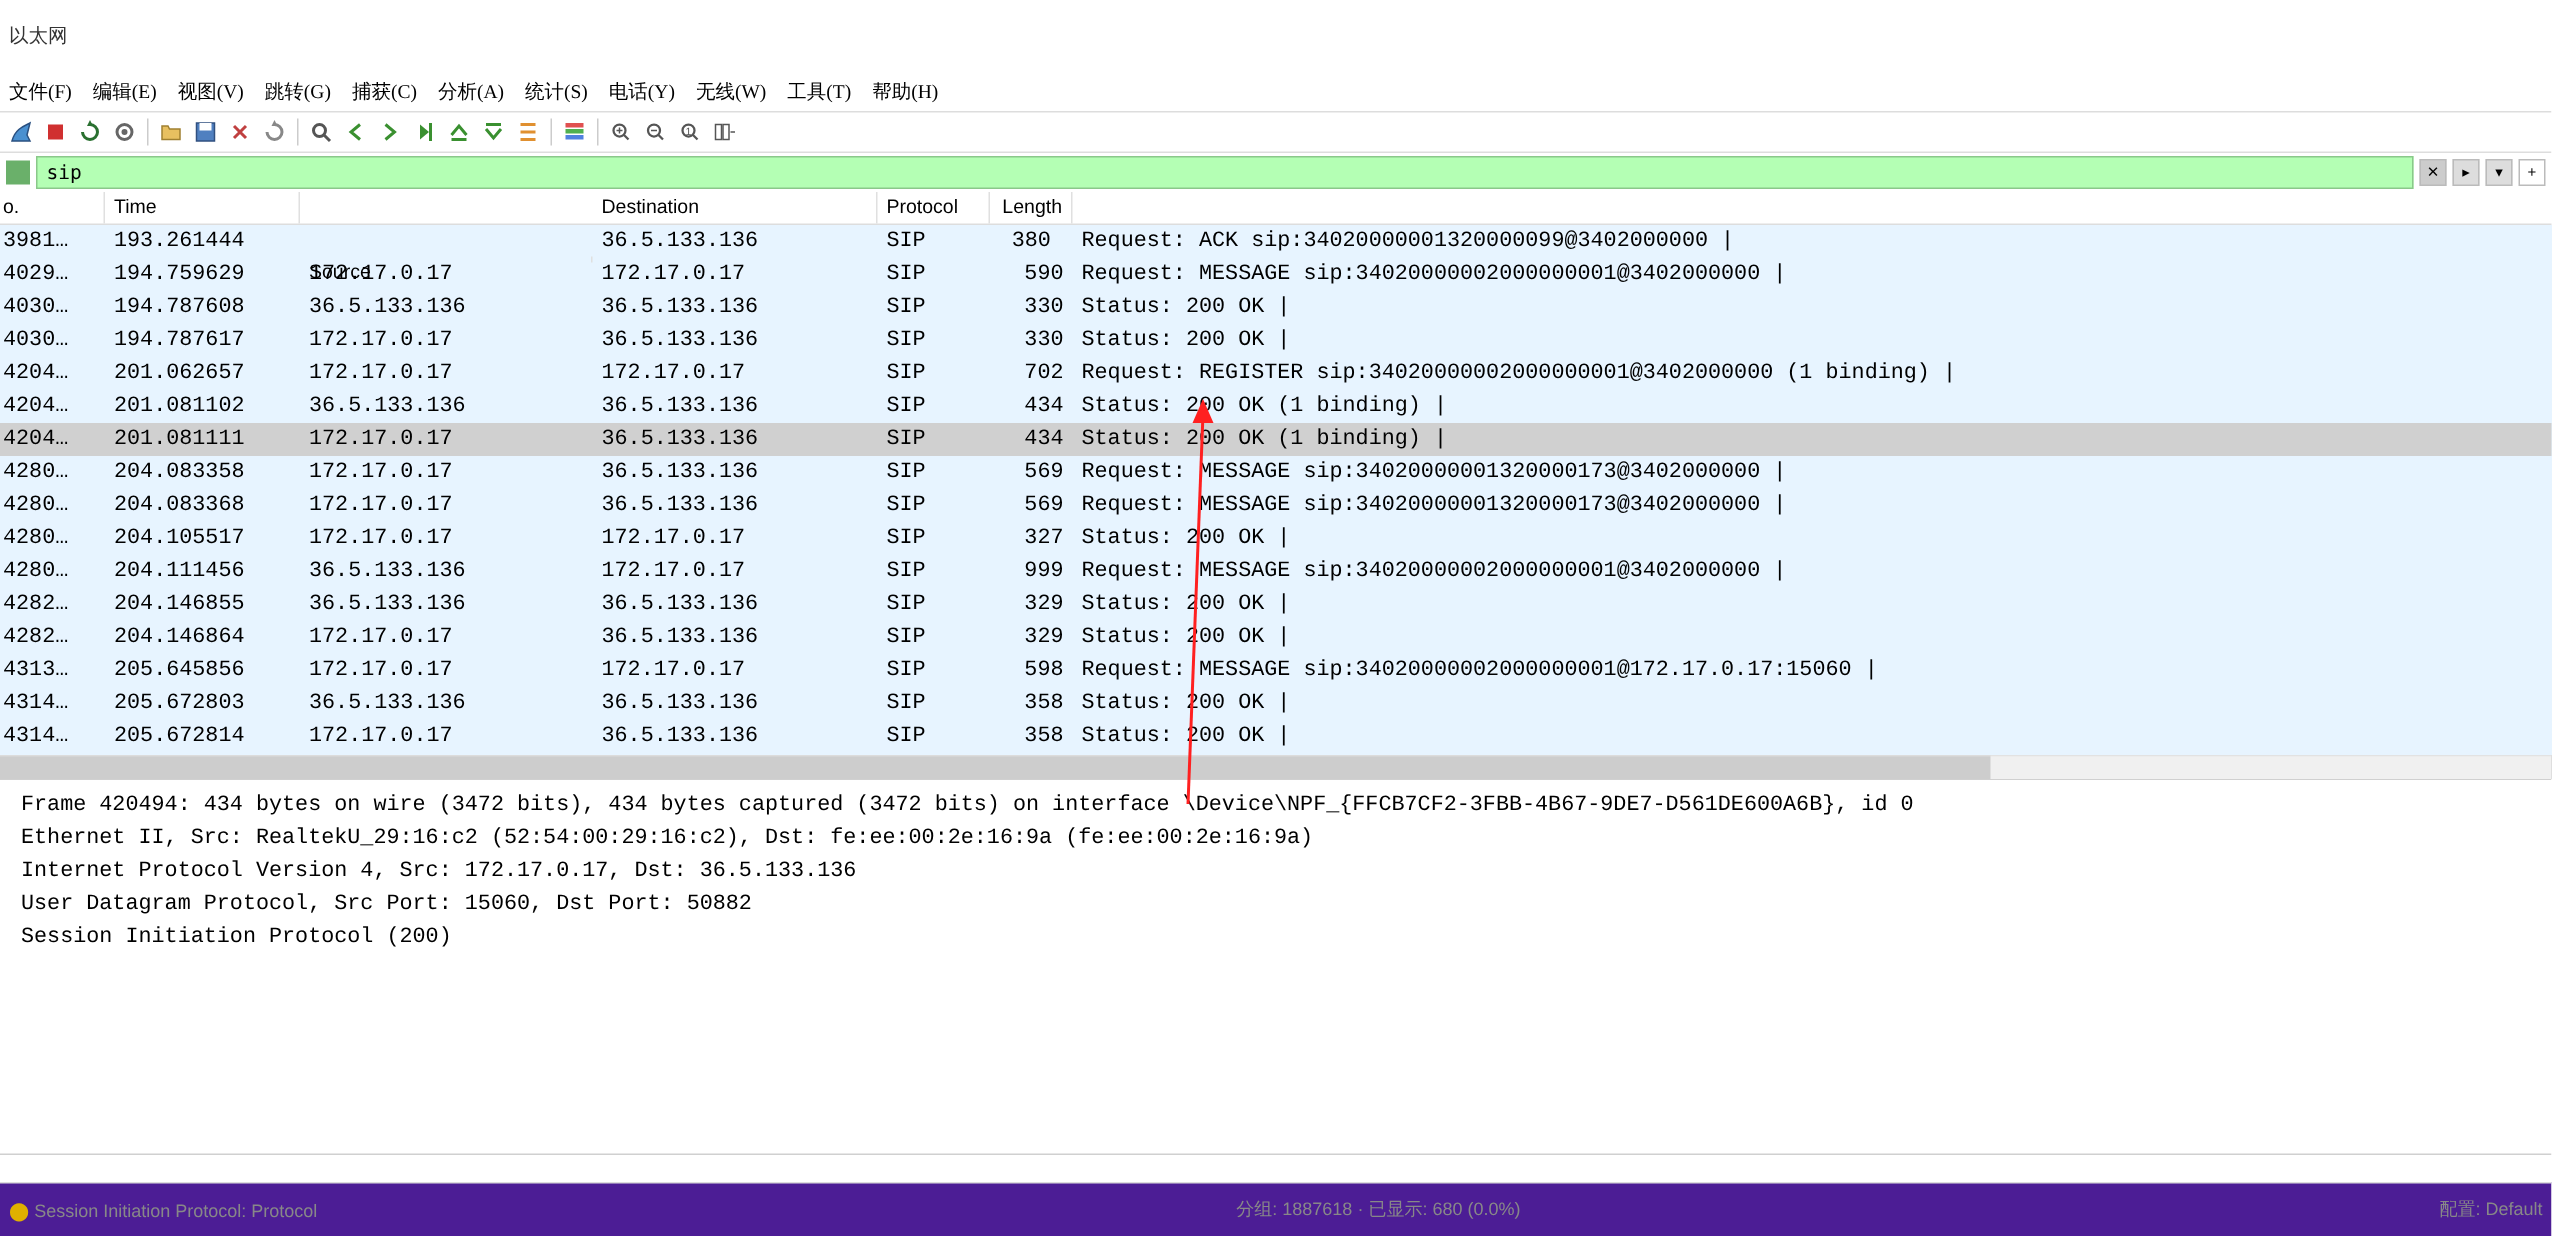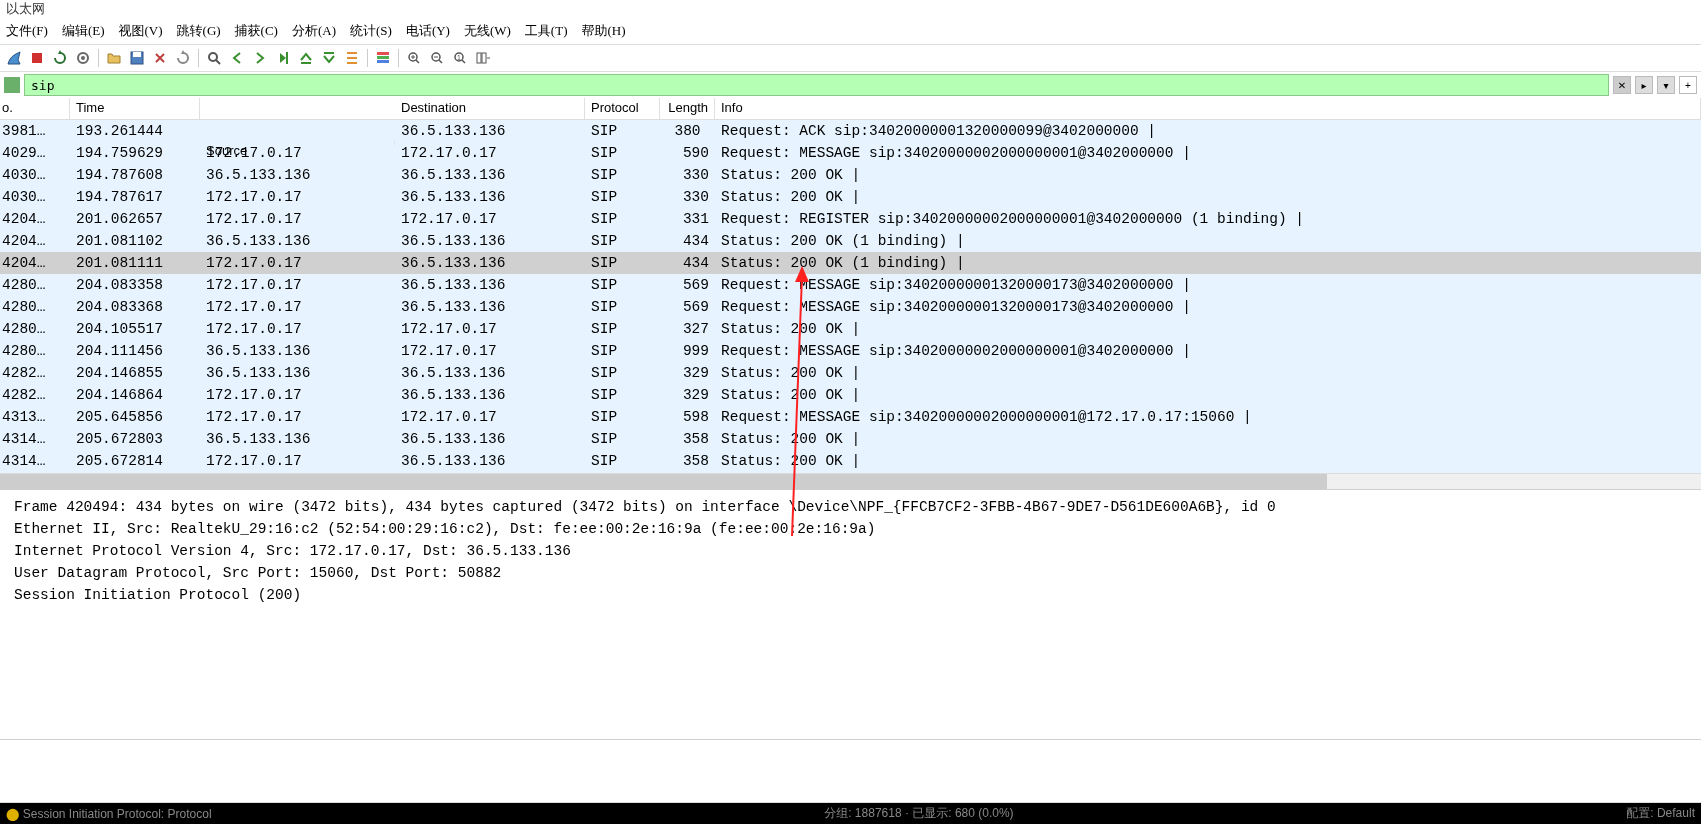--- a/index.html
+++ b/index.html
@@ -1,17 +1,17 @@
 <!DOCTYPE html>
 <html><head>
 <meta charset="utf-8">
 <style>
 * { box-sizing: border-box; margin: 0; padding: 0; }
 body { font-family: "Segoe UI", Tahoma, sans-serif; font-size: 12px; background: #fff; overflow: hidden; width: 1701px; height: 824px; position: relative; }
-.title { padding: 0 6px; font-size: 13px; color: #333; }
+.title { padding: 15px 6px; font-size: 13px; color: #333; }
 .menubar { display: flex; gap: 14px; padding: 4px 6px; font-size: 13px; }
 .menubar span { cursor: pointer; font-family: Liberation Serif, serif; }
 .toolbar { display: flex; gap: 3px; padding: 3px 4px; border-top: 1px solid #ddd; border-bottom: 1px solid #ddd; align-items: center; }
 .tb-btn { width: 20px; height: 20px; display: flex; align-items: center; justify-content: center; border: 1px solid transparent; cursor: pointer; }
 .tb-sep { width: 1px; height: 18px; background: #ccc; margin: 0 2px; }
 .filter-bar { display: flex; align-items: center; padding: 2px 4px; gap: 4px; }
 .filter-input { flex: 1; background: #b4ffb4; border: 1px solid #8ac88a; padding: 2px 6px; font-family: Consolas, monospace; font-size: 13px; height: 22px; }
 .filter-btn { width: 18px; height: 18px; background: #ddd; border: 1px solid #bbb; display: flex; align-items: center; justify-content: center; cursor: pointer; font-size: 10px; }
 .packet-area { height: 392px; overflow: hidden; position: relative; border-bottom: 1px solid #d0d0d0; }
 .list-header { display: flex; background: #fff; border-bottom: 1px solid #ddd; font-size: 13px; height: 22px; position: relative; }
@@ -24,21 +24,21 @@
 .col-len { width: 55px; text-align: right; }
 .col-info { flex: 1; }
 .packet-list { font-family: Consolas, "Courier New", monospace; font-size: 14.5px; overflow-y: scroll; height: calc(100% - 22px); background: #e7f4ff; }
 .packet-row { display: flex; height: 22px; align-items: center; cursor: pointer; white-space: nowrap; }
 .packet-row.selected { background: #d0d0d0; }
 .packet-row > div { padding: 0 6px; overflow: hidden; }
 .hscroll { position: absolute; bottom: 0; left: 0; right: 0; height: 16px; background: #f0f0f0; border-top: 1px solid #ddd; }
 .hscroll-thumb { position: absolute; left: 0; width: 78%; height: 100%; background: #cdcdcd; }
 .details { font-family: Consolas, "Courier New", monospace; font-size: 14.5px; padding: 6px 14px; background: #fff; height: 250px; overflow-y: auto; line-height: 22px; border-bottom: 1px solid #d0d0d0; }
 .arrow-svg { position: absolute; pointer-events: none; z-index: 50; }
-.status-bar { position: absolute; bottom: 0; left: 0; right: 0; height: 22px; background: #000000; border-top: 1px solid #ddd; display: flex; align-items: center; padding: 0 6px; font-size: 12px; justify-content: space-between; }
+.status-bar { position: absolute; bottom: 0; left: 0; right: 0; height: 36px; background: #4c1d95; border-top: 1px solid #ddd; display: flex; align-items: center; padding: 0 6px; font-size: 12px; justify-content: space-between; }
 </style>
 </head>
 <body>
 
 <div class="title">以太网</div>
 
 <div class="menubar" id="menubar">
     <span>文件(F)</span>
     <span>编辑(E)</span>
     <span>视图(V)</span>
@@ -188,21 +188,20 @@
 </div>
 
 <div class="packet-area">
   <div class="list-header">
     <div class="col-no">o.</div>
     <div class="col-time">Time</div>
     <div class="col-src">Source</div>
     <div class="col-dst">Destination</div>
     <div class="col-proto">Protocol</div>
     <div class="col-len">Length</div>
-    <div class="col-info">Info</div>
   </div>
   <div class="packet-list" id="packet-list">
       <div class="packet-row">
         <div class="col-no" style="padding-left:22px">3981…</div>
         <div class="col-time">193.261444</div>
         <div class="col-src">172.17.0.17</div>
         <div class="col-dst">36.5.133.136</div>
         <div class="col-proto">SIP</div>
         <div class="col-len" style="text-align:center">380</div>
         <div class="col-info"> Request: ACK sip:34020000001320000099@3402000000  |</div>
@@ -233,21 +232,21 @@
         <div class="col-proto">SIP</div>
         <div class="col-len" style="text-align:right">330</div>
         <div class="col-info"> Status: 200 OK  |</div>
       </div>
       <div class="packet-row">
         <div class="col-no" style="padding-left:22px">4204…</div>
         <div class="col-time">201.062657</div>
         <div class="col-src">36.5.133.136</div>
         <div class="col-dst">172.17.0.17</div>
         <div class="col-proto">SIP</div>
-        <div class="col-len" style="text-align:right">331</div>
+        <div class="col-len" style="text-align:right">702</div>
         <div class="col-info"> Request: REGISTER sip:34020000002000000001@3402000000   (1 binding)  |</div>
       </div>
       <div class="packet-row">
         <div class="col-no" style="padding-left:22px">4204…</div>
         <div class="col-time">201.081102</div>
         <div class="col-src">172.17.0.17</div>
         <div class="col-dst">36.5.133.136</div>
         <div class="col-proto">SIP</div>
         <div class="col-len" style="text-align:right">434</div>
         <div class="col-info"> Status: 200 OK   (1 binding)  |</div>

